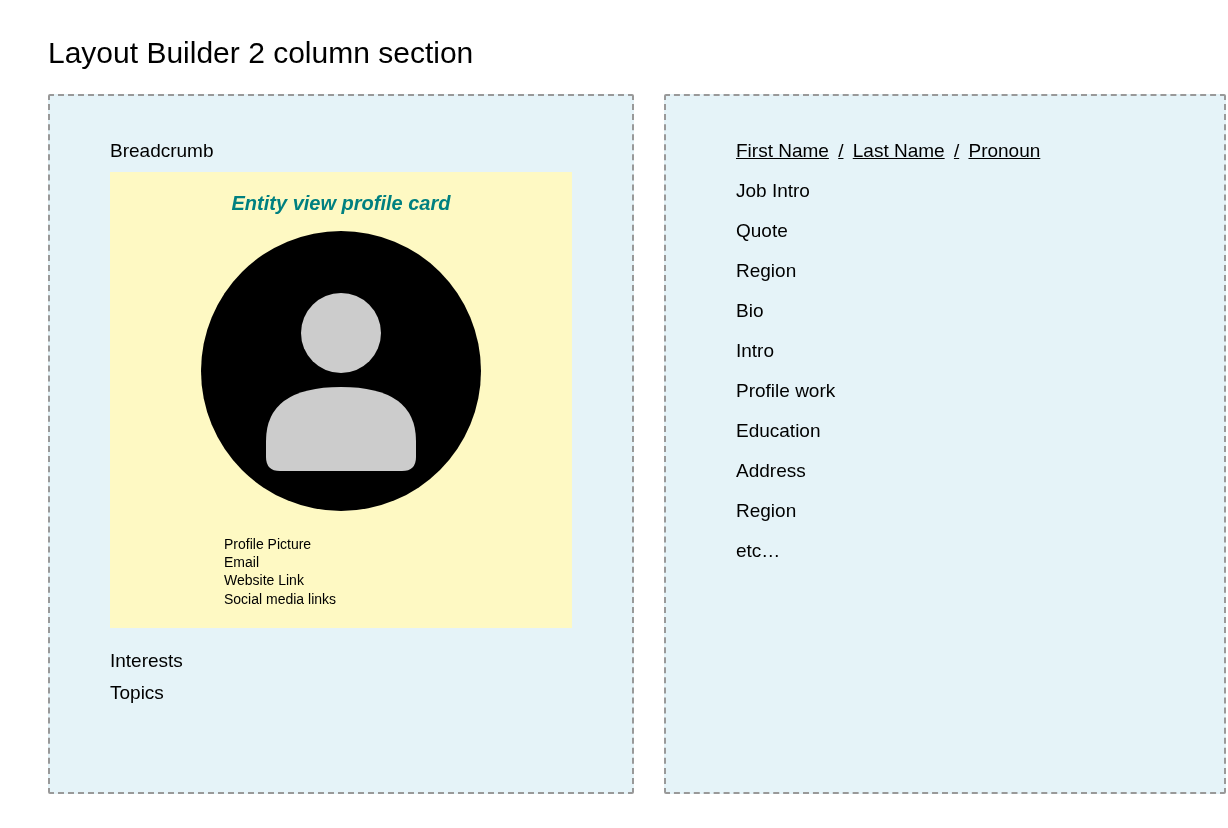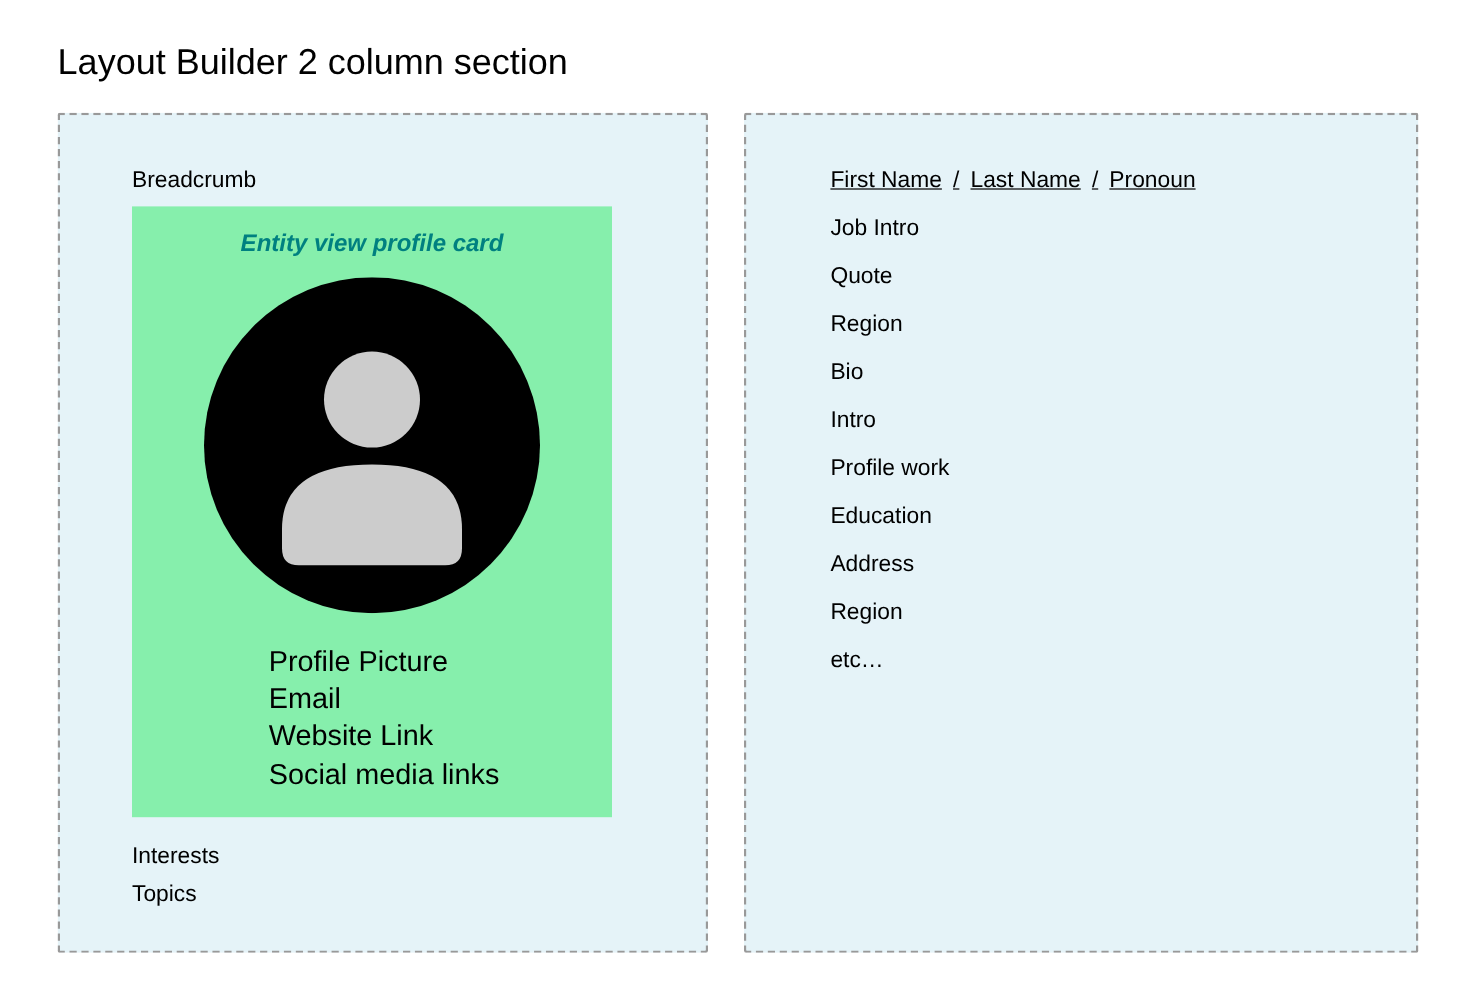--- a/index.html
+++ b/index.html
@@ -37,39 +37,39 @@
   }
   .col-right {
     flex: 0 0 562px;
     padding-left: 70px;
   }
   .left-label {
     font-size: 19px;
     margin-bottom: 10px;
   }
   .card {
-    background: #86efac;
-    width: 400px;
+    background: #fef9c3;
+    width: 462px;
     padding: 20px 14px 20px 14px;
   }
   .card-title {
     color: #008080;
     font-weight: bold;
     font-style: italic;
     font-size: 20px;
     text-align: center;
     margin-bottom: 16px;
   }
   .avatar-wrap {
     display: flex;
     justify-content: center;
     margin-bottom: 20px;
   }
   .card-fields {
-    font-size: 24px;
+    font-size: 14px;
     line-height: 1.3;
     padding-left: 100px;
   }
   .below-card {
     margin-top: 22px;
   }
   .below-card div {
     font-size: 19px;
     margin-bottom: 10px;
   }

